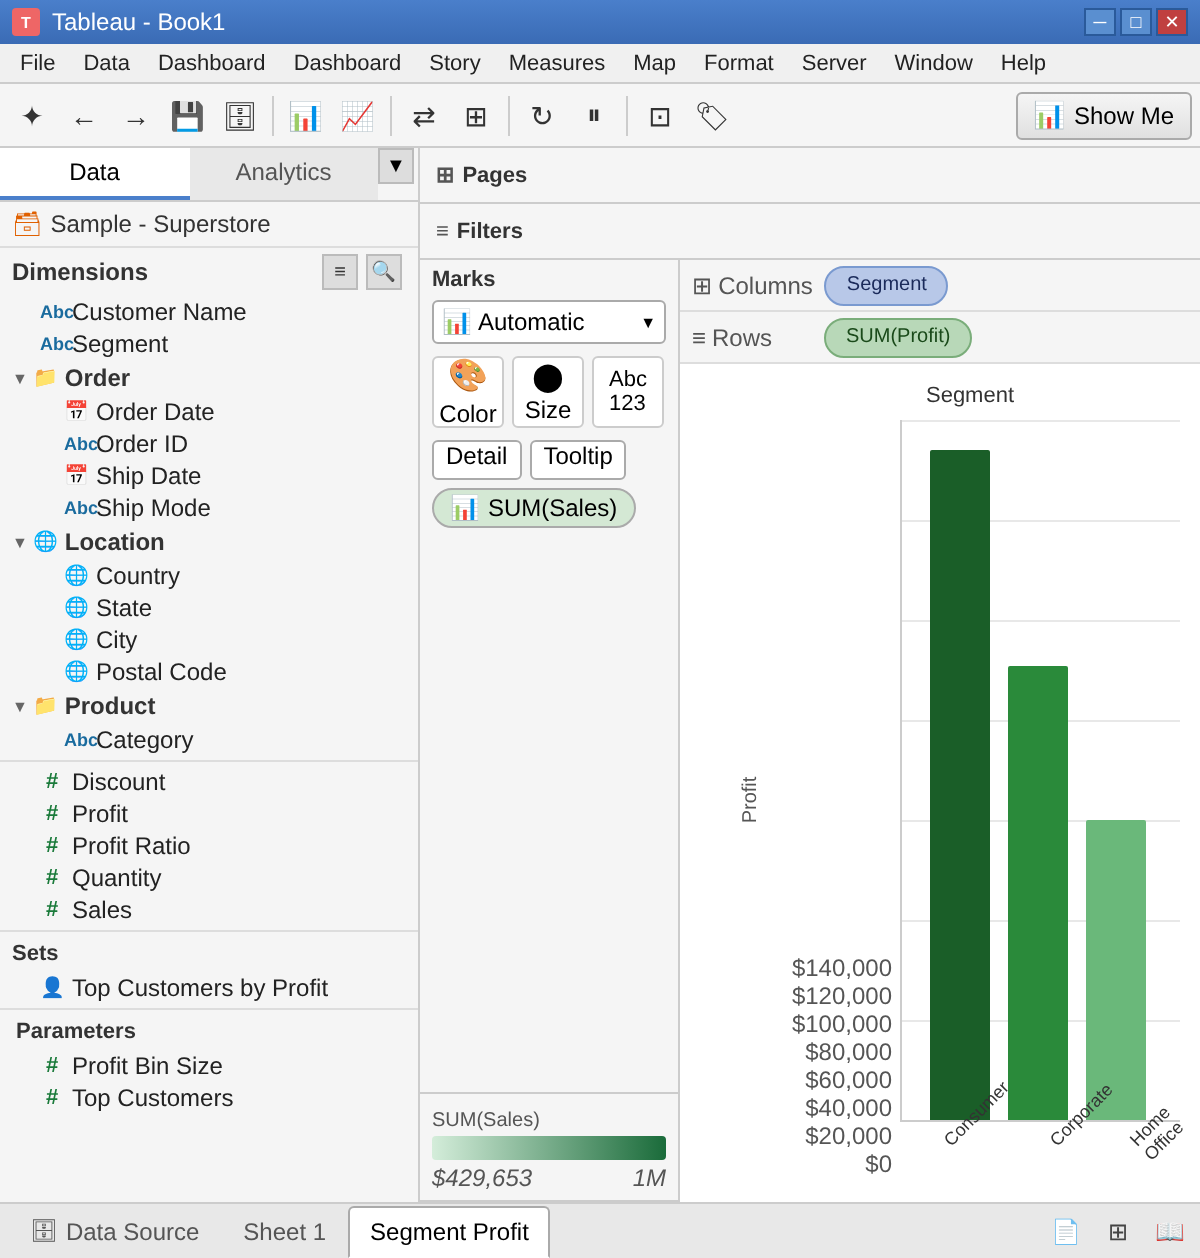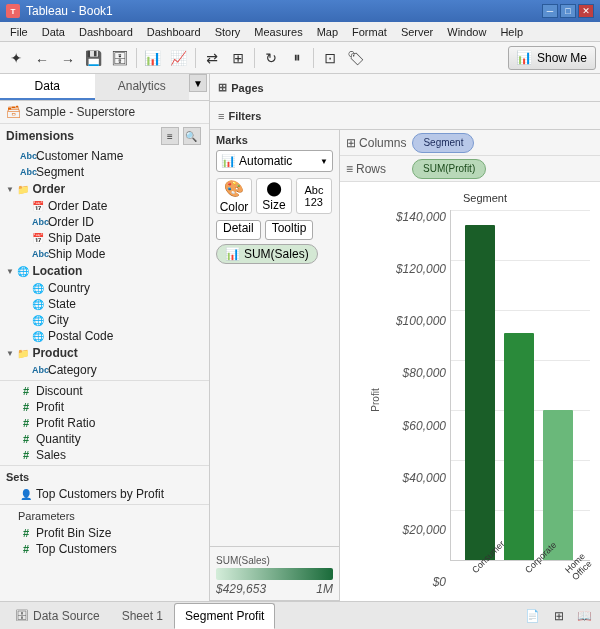--- a/index.html
+++ b/index.html
@@ -166,21 +166,21 @@
     .abc-icon { color: #1a6b9e; font-weight: bold; font-size: 9px; }
     .hash-icon { color: #1a7a3a; font-weight: bold; font-size: 11px; }
     .globe-icon { color: #888; font-size: 10px; }
     .folder-icon { color: #888; font-size: 10px; }
     .person-icon { color: #888; font-size: 10px; }
     .sub-item { padding-left: 32px; }
 
     .divider { height: 1px; background: #ddd; margin: 2px 0; }
     .measures-label { padding: 3px 6px; font-weight: 600; font-size: 11px; color: #333; }
     .sets-label { padding: 3px 6px; font-weight: 600; font-size: 11px; color: #333; }
-    .params-label { padding: 3px 18px; font-weight: 400; font-size: 11px; color: #333; }
+    .params-label { padding: 3px 8px; font-weight: 700; font-size: 11px; color: #333; }
 
     
     .right-area {
       flex: 1;
       display: flex;
       flex-direction: column;
       background: white;
       overflow: hidden;
     }
 
@@ -341,26 +341,25 @@
     .chart-title {
       text-align: center;
       font-size: 11px;
       color: #333;
       margin-bottom: 6px;
     }
     .y-axis {
       width: 55px;
       display: flex;
       flex-direction: column;
-      justify-content: space-between;
+      justify-content: flex-end;
       align-items: flex-end;
       padding-right: 4px;
       font-size: 9px;
       color: #555;
-      font-style: italic;
     }
 
     
     .status-bar {
       height: 28px;
       background: #e8e8e8;
       border-top: 1px solid #ccc;
       display: flex;
       align-items: center;
       padding: 0 4px;

